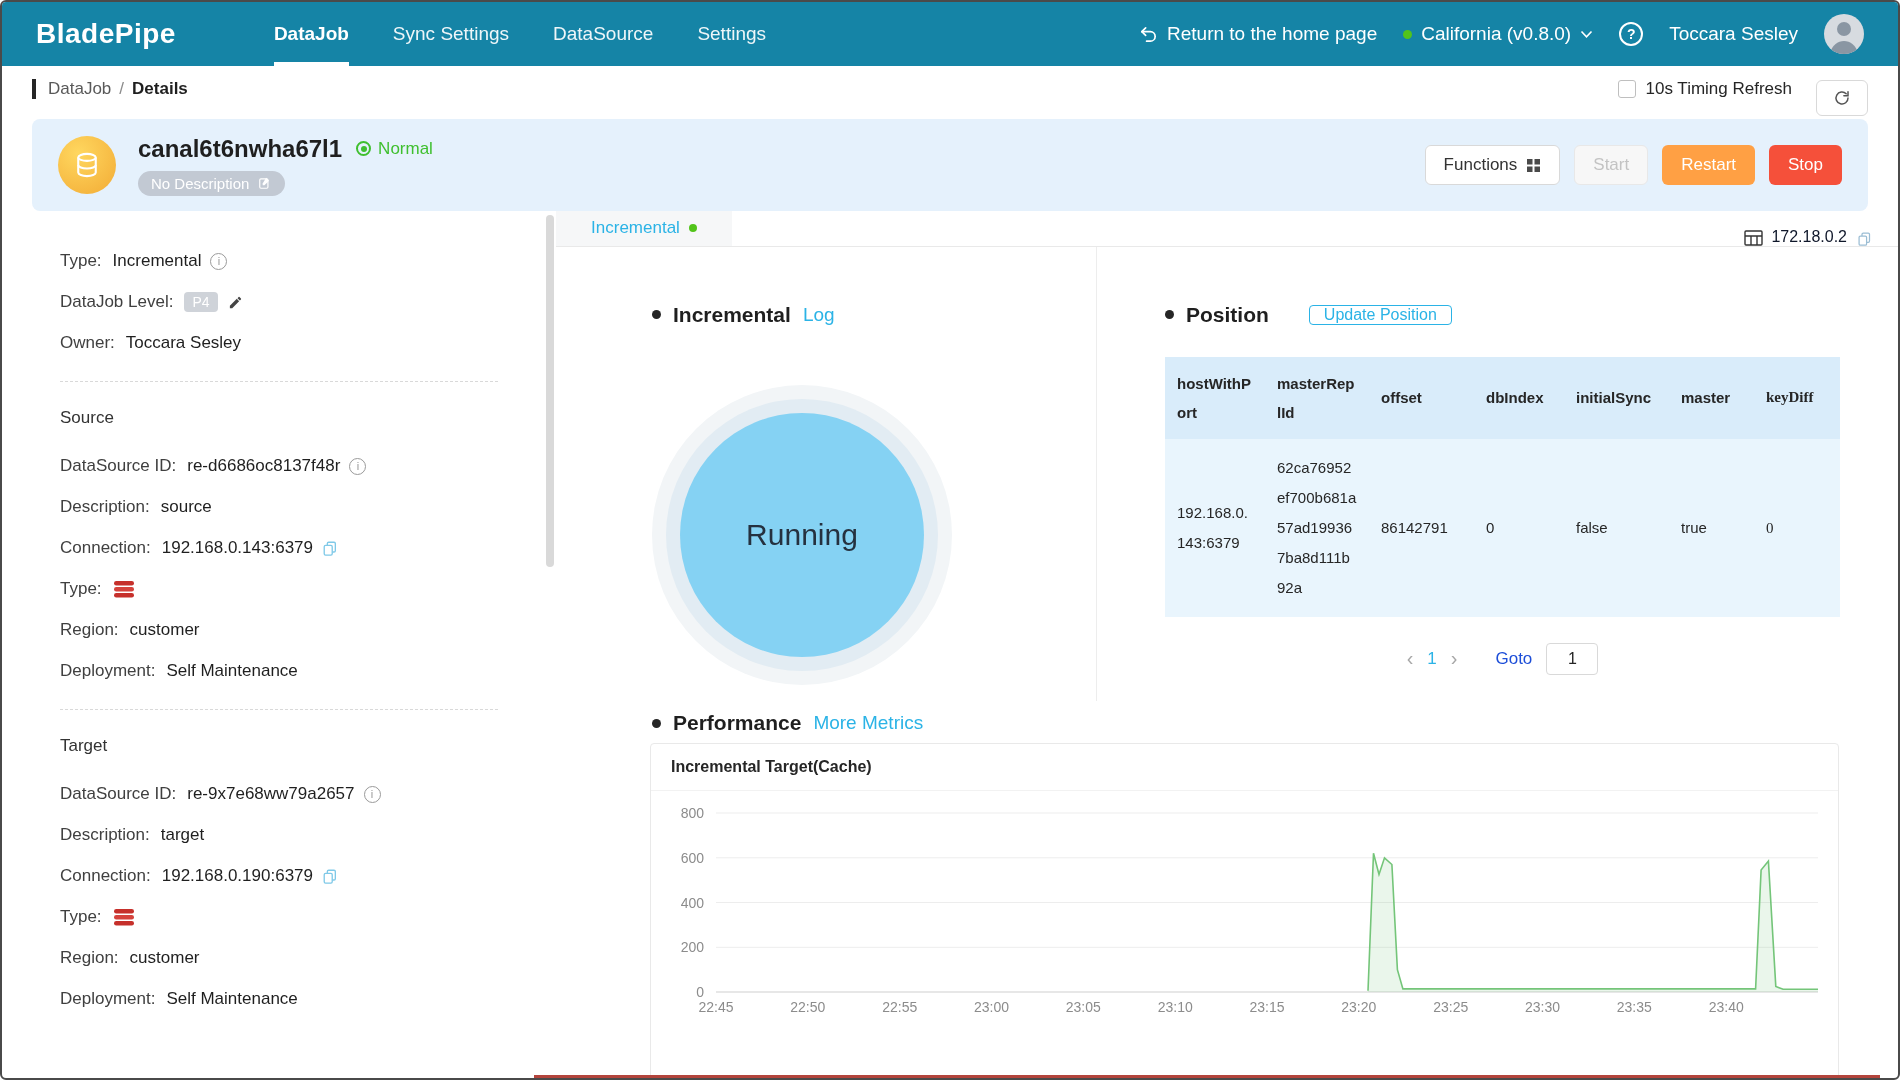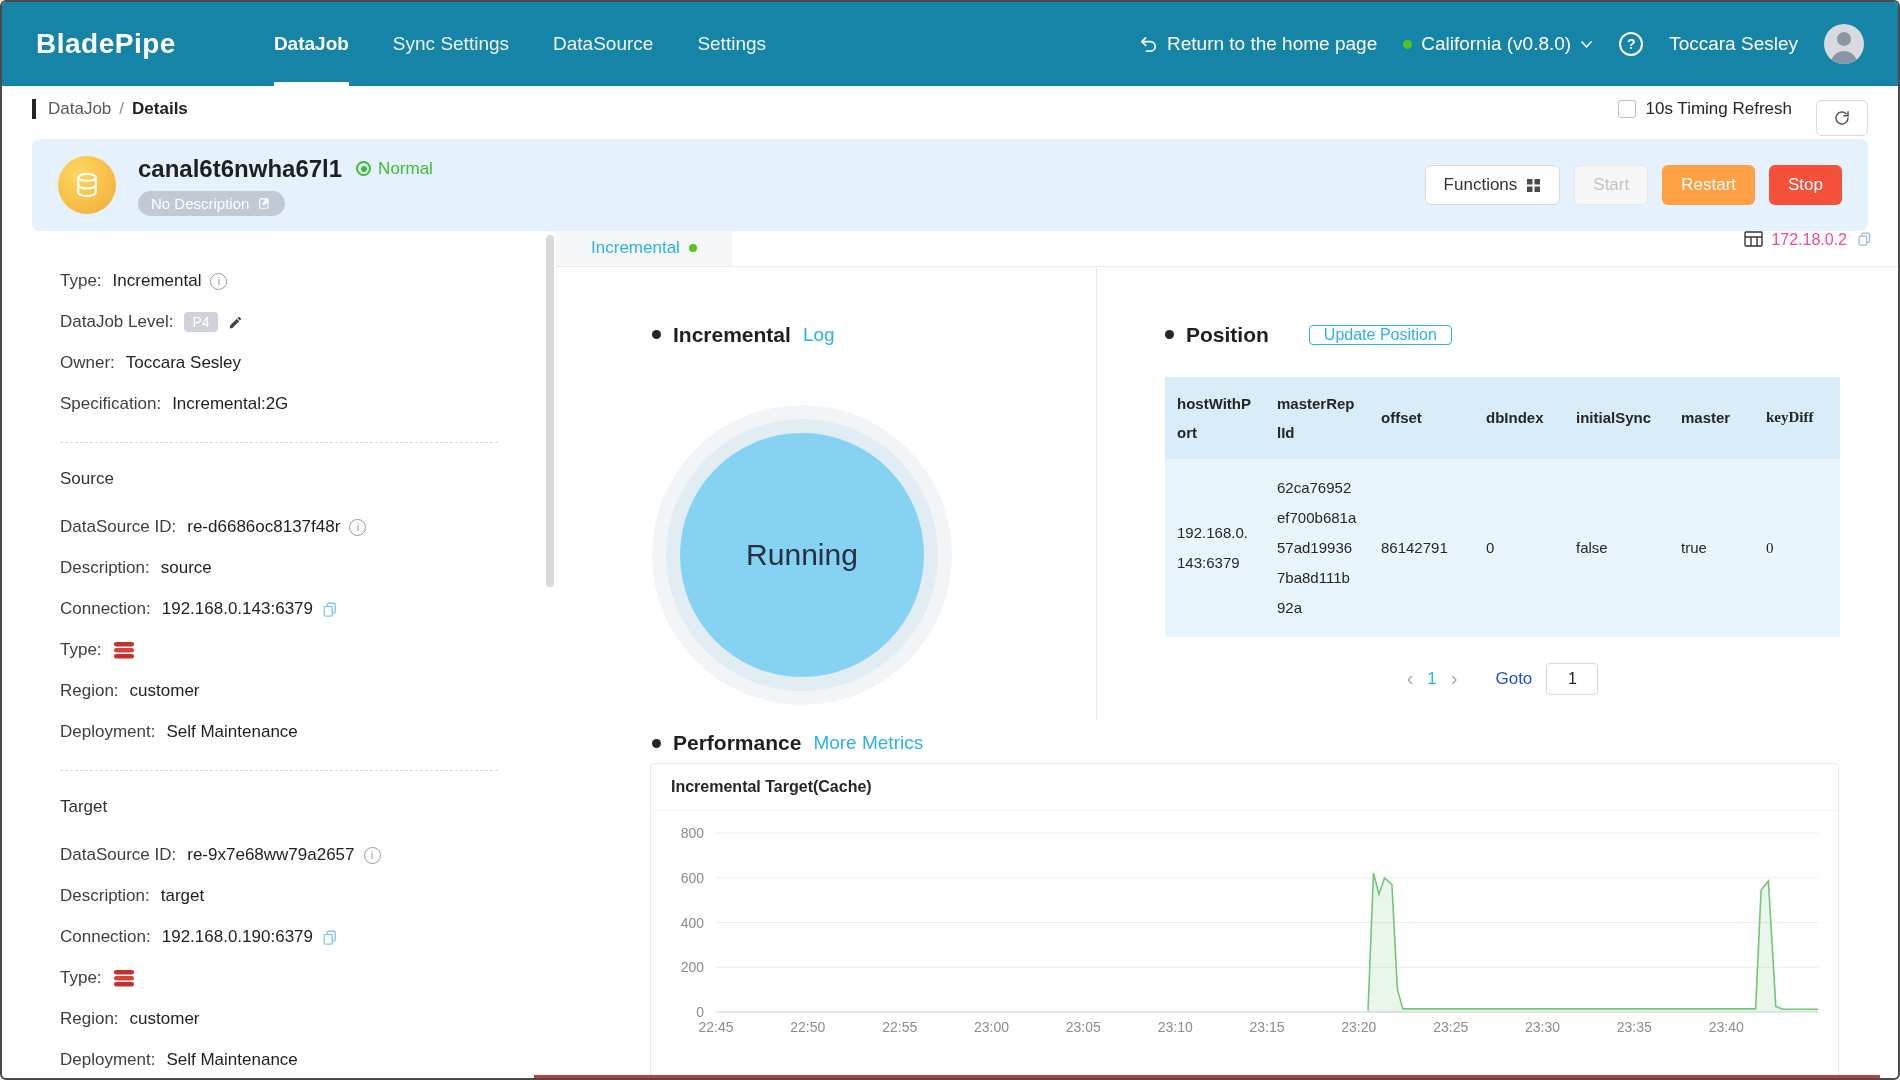--- a/index.html
+++ b/index.html
@@ -1,21 +1,21 @@
 <!DOCTYPE html>
 <html><head>
 <meta charset="utf-8">
 <style>
   * { box-sizing: border-box; margin: 0; padding: 0; }
   html,body { width: 1900px; height: 1080px; }
   body { font-family: "Liberation Sans", sans-serif; background: #fff; }
   .page { position: relative; width: 1900px; height: 1080px; border: 2px solid #4a4a4a; border-radius: 6px; overflow: hidden; background: #fff; }
 
   
-  .topnav { height: 84px; background: #1584a6; display: flex; align-items: stretch; padding: 0 34px; color: #fff; }
+  .topnav { height: 64px; background: #1584a6; display: flex; align-items: stretch; padding: 0 34px; color: #fff; }
   .brand { font-size: 28px; font-weight: 800; letter-spacing: .5px; margin-right: 98px; display: flex; align-items: center; cursor: pointer; }
   .nav-items { display: flex; align-items: stretch; }
   .nav-item { display: flex; align-items: center; font-size: 19px; margin-right: 44px; color: rgba(255,255,255,.93); cursor: pointer; border-bottom: 4px solid transparent; border-top: 4px solid transparent; }
   .nav-item.active { font-weight: 700; color: #fff; border-bottom-color: #fff; }
   .nav-right { margin-left: auto; display: flex; align-items: center; gap: 26px; font-size: 19px; }
   .nav-return, .nav-region { display: flex; align-items: center; gap: 9px; cursor: pointer; white-space: nowrap; }
   .dot-green { width: 9px; height: 9px; border-radius: 50%; background: #52c41a; display: inline-block; }
   .help-circle { width: 24px; height: 24px; border: 2px solid #fff; border-radius: 50%; display: flex; align-items: center; justify-content: center; font-size: 14px; font-weight: 700; cursor: pointer; }
   .nav-user { cursor: pointer; white-space: nowrap; }
   .avatar { width: 40px; height: 40px; border-radius: 50%; background: #d7dbe0; overflow: hidden; display: flex; align-items: flex-end; justify-content: center; cursor: pointer; }
@@ -62,21 +62,21 @@
   .pencil-btn { margin-left: 10px; cursor: pointer; display: inline-flex; }
   .dash-div { border-top: 1px dashed #d9d9d9; margin: 26px 18px 26px 0; }
   .side-sec-title { font-size: 17px; color: #333; font-weight: 500; margin-bottom: 26px; }
   .copy-icon { display: inline-flex; margin-left: 9px; cursor: pointer; }
 
   
   .main { flex: 1; display: flex; flex-direction: column; min-width: 0; }
   .tabbar { height: 40px; border-bottom: 1px solid #e9e9e9; display: flex; align-items: stretch; }
   .tab { width: 176px; background: #f6f7f8; color: #2bb3e6; font-size: 17px; display: flex; align-items: center; justify-content: center; gap: 9px; cursor: pointer; }
   .tab .dot-green { width: 8px; height: 8px; }
-  .ip-group { margin-left: auto; display: flex; align-items: flex-start; gap: 8px; padding-right: 26px; font-size: 16px; color: #ec4899; }
+  .ip-group { margin-left: auto; display: flex; align-items: flex-end; gap: 8px; padding-right: 26px; font-size: 16px; color: #0f172a; }
 
   .panels { display: flex; height: 512px; }
   .panel-left { width: 541px; flex: none; border-right: 1px solid #ededed; padding: 56px 0 0 96px; }
   .panel-right { flex: 1; padding: 56px 61px 0 68px; min-width: 0; }
   .sec-title-row { display: flex; align-items: center; gap: 12px; }
   .sec-bullet { width: 9px; height: 9px; border-radius: 50%; background: #262626; flex: none; }
   .sec-title { font-size: 21px; font-weight: 700; color: #1f1f1f; }
   .sec-link { font-size: 19px; color: #2bb3e6; cursor: pointer; }
 
   .ring-outer { margin-top: 58px; width: 300px; height: 300px; border-radius: 50%; background: #f2f5f7; display: flex; align-items: center; justify-content: center; }
@@ -226,24 +226,20 @@
         <span class="level-badge">P4</span>
         <span class="pencil-btn">
           <svg width="15" height="15" viewBox="0 0 24 24" fill="#444">
               <path d="M3 17.25V21h3.75L17.8 9.94l-3.75-3.75L3 17.25zM20.7 7a1 1 0 0 0 0-1.4l-2.3-2.3a1 1 0 0 0-1.4 0l-1.8 1.8 3.75 3.75L20.7 7z"></path>
             </svg>
         </span>
       </div>
       <div class="field">
         <span class="flabel">Owner:</span>
         <span class="fvalue">Toccara Sesley</span>
-      </div>
-      <div class="field">
-        <span class="flabel">Specification:</span>
-        <span class="fvalue">Incremental:2G</span>
       </div>
 
       <div class="dash-div"></div>
 
       <div class="side-sec-title">Source</div>
       <div class="field">
         <span class="flabel">DataSource ID:</span>
         <span class="fvalue">re-d6686oc8137f48r</span>
         <span class="info-icon">i</span>
       </div>

